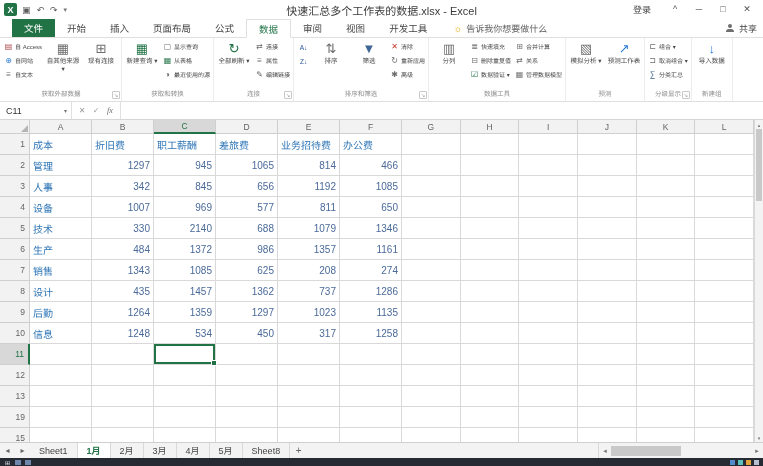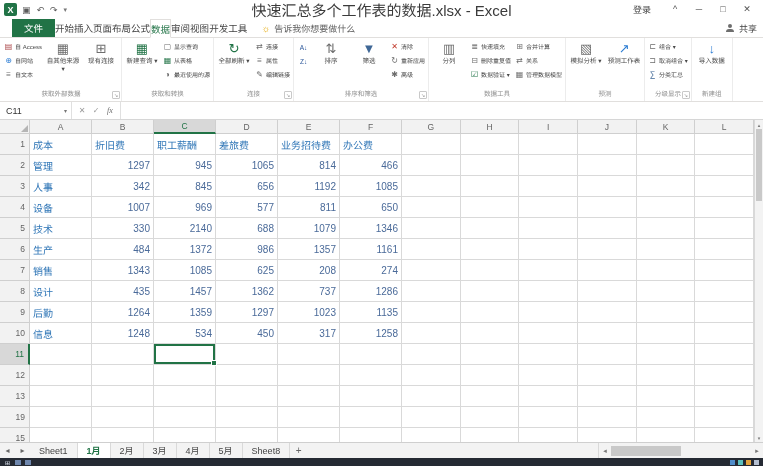--- a/index.html
+++ b/index.html
@@ -6,29 +6,29 @@
   html,body{background:#9e9e9e;}
   body{font-family:"Liberation Sans","DejaVu Sans",sans-serif;}
   #app{width:763px;height:466px;background:#fff;overflow:hidden;display:flex;flex-direction:column;color:#444;position:relative;}
 
   
   .titlebar{height:19px;display:flex;align-items:center;background:#fff;padding:0 4px;position:relative;flex:0 0 auto;}
   .appicon{width:13px;height:13px;background:var(--accent);color:#fff;font-size:9px;font-weight:bold;display:flex;align-items:center;justify-content:center;border-radius:2px;margin-right:5px;}
   .qat{display:flex;align-items:center;gap:6px;color:#5a5a5a;font-size:9px;}
   .qat .qbtn{cursor:default;}
   .qat .qbtn.smaller{font-size:7px;color:#777;}
-  .wtitle{position:absolute;left:50%;transform:translateX(-50%);font-size:15px;color:#3b3b3b;white-space:nowrap;}
+  .wtitle{position:absolute;left:50%;transform:translateX(-50%);font-size:11px;color:#3b3b3b;white-space:nowrap;}
   .wright{margin-left:auto;display:flex;align-items:center;}
   .login{font-size:9px;color:#444;margin-right:12px;}
   .wc{width:24px;text-align:center;font-size:9px;color:#555;line-height:19px;}
 
   
   .tabrow{height:19px;display:flex;align-items:stretch;background:#fff;border-bottom:1px solid #e1dfdd;padding-right:6px;flex:0 0 auto;}
   .rtabs{display:flex;align-items:stretch;margin-left:12px;}
-  .rtab{padding:0 0;font-size:9.5px;display:flex;align-items:center;color:#444;white-space:nowrap;}
+  .rtab{padding:0 12px;font-size:9.5px;display:flex;align-items:center;color:#444;white-space:nowrap;}
   .rtab.file{background:var(--accent);color:#fff;padding:0 12px;}
   .rtab.active{background:#fff;color:var(--accent);border:1px solid #e1dfdd;border-bottom:1px solid #fff;margin-bottom:-1px;}
   .tellme{display:flex;align-items:center;gap:4px;margin-left:14px;font-size:9px;color:#5f5f5f;white-space:nowrap;}
   .bulb{color:#e3a600;font-size:10px;}
   .share{margin-left:auto;display:flex;align-items:center;gap:4px;font-size:9px;color:#444;white-space:nowrap;}
   .person{display:inline-flex;flex-direction:column;align-items:center;width:9px;}
   .phead{width:4px;height:4px;border-radius:50%;background:#6e6e6e;}
   .pbody{width:8px;height:3px;border-radius:3px 3px 0 0;background:#6e6e6e;margin-top:1px;}
 
   

